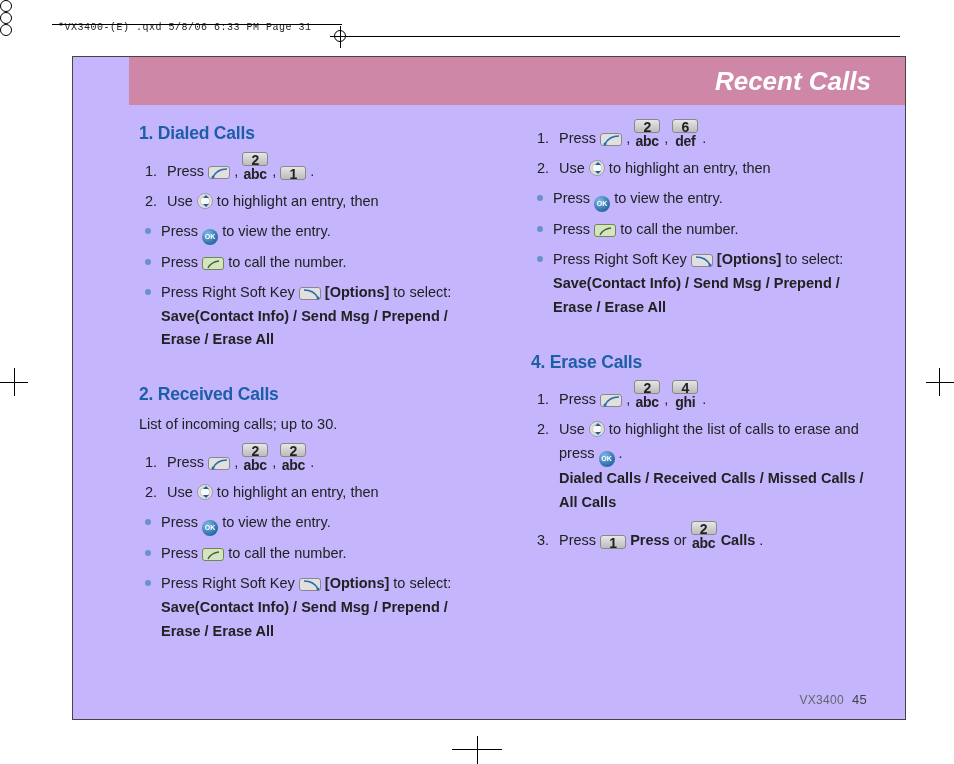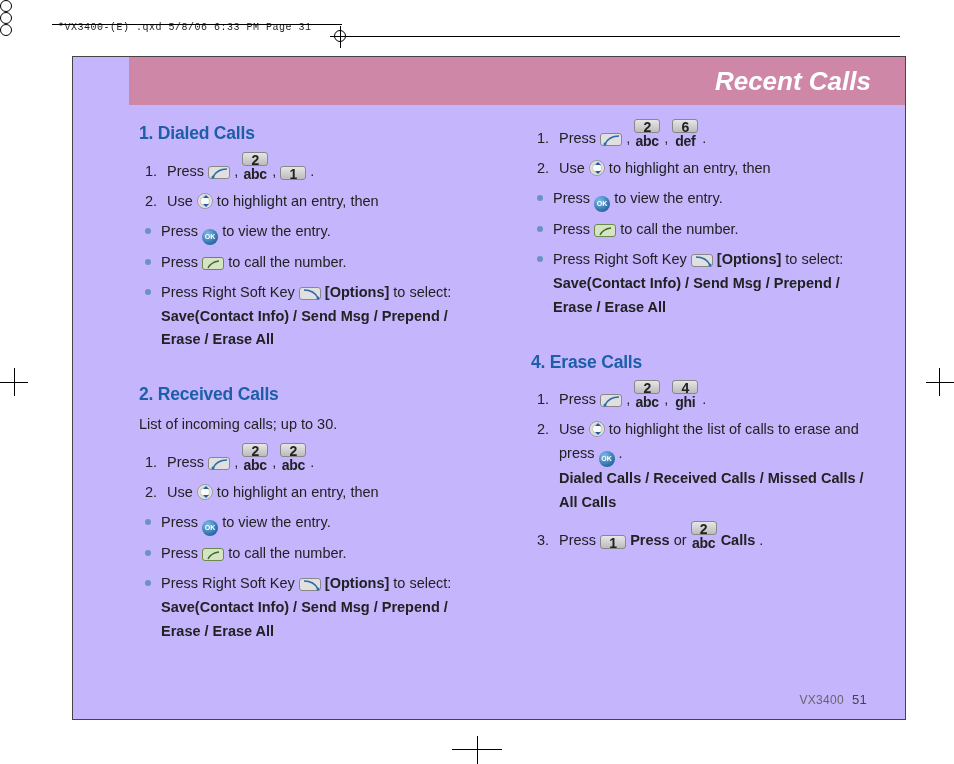--- a/index.html
+++ b/index.html
@@ -395,16 +395,16 @@
           <span class="key key-rect">2 abc</span>
           <b> Calls</b>
           <span>.</span>
         </li>
       </ol>
     </div>
   </div>
 
   <div class="footer">
     <span class="model">VX3400</span>
-    <span>51</span>
+    <span>45</span>
   </div>
 
 </div>
 
 </body></html>

